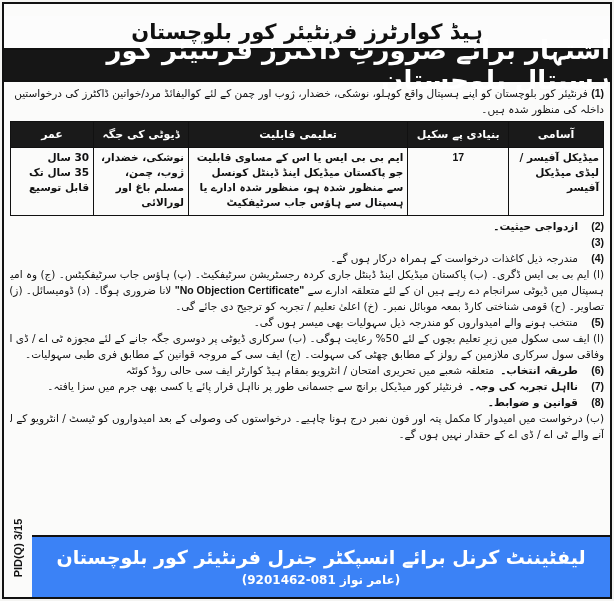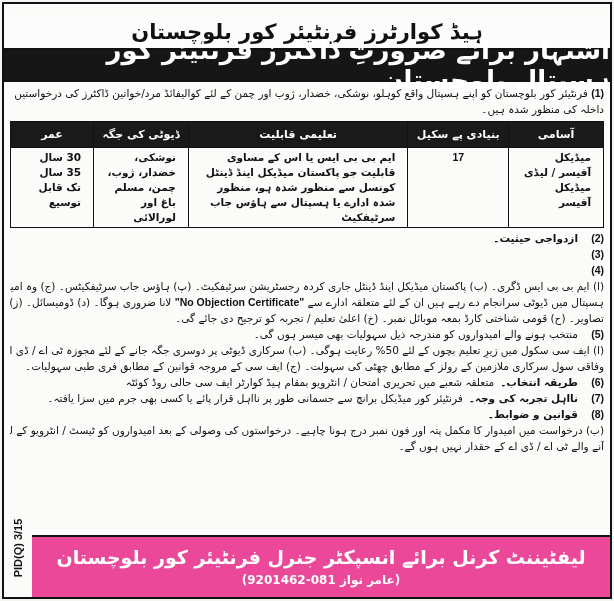--- a/index.html
+++ b/index.html
@@ -23,31 +23,31 @@
     .para { text-align: justify; }
     .line { white-space: nowrap; overflow: hidden; }
     table.posts {
       width: 100%; border-collapse: collapse; margin: 4px 0 2px 0; direction: rtl; font-size: 11px;
     }
     table.posts th {
       background: #1a1a1a; color: #fff; height: 26px; font-weight: bold; font-size: 11px;
       border: 1px solid #111; text-align: center;
     }
     table.posts td {
-      border: 1.5px solid #111; vertical-align: top; padding: 2px 12px; line-height: 15px;
+      border: 1.5px solid #111; vertical-align: top; padding: 2px 4px; line-height: 15px;
       font-weight: bold; font-size: 10.5px;
     }
     td.scale { text-align: center; font-size: 15px; font-family: "Liberation Sans", sans-serif; }
     .num { font-family: "Liberation Sans", sans-serif; font-weight: bold; }
     .item { display: flex; gap: 6px; }
     .item .n { font-family: "Liberation Sans", sans-serif; font-weight: bold; min-width: 20px; }
     .en { font-family: "Liberation Sans", sans-serif; direction: ltr; unicode-bidi: embed; font-weight: bold; }
     .footer {
       position: absolute; left: 28px; right: 0; bottom: 0; height: 62px;
-      background: #ec4899; color: #fff; border-top: 2px solid #111;
+      background: #3b82f6; color: #fff; border-top: 2px solid #111;
       display: flex; flex-direction: column; align-items: center; justify-content: center;
       direction: rtl;
     }
     .footer .f1 { font-size: 19px; font-weight: bold; line-height: 26px; }
     .footer .f2 { font-size: 12px; font-weight: bold; line-height: 20px; }
     .pid {
       position: absolute; left: 4px; bottom: 4px; width: 20px; height: 90px;
       display: flex; align-items: center; justify-content: center;
     }
     .pid span {
@@ -98,20 +98,21 @@
       <span class="n">(2)</span>
       <span style="font-weight:bold;min-width:150px">ازدواجی حیثیت۔</span>
     </div>
 
     <div class="item line">
       <span class="n">(3)</span>
     </div>
 
     <div class="item line">
       <span class="n">(4)</span>
+      <span>مندرجہ ذیل کاغذات درخواست کے ہمراہ درکار ہوں گے۔</span>
     </div>
 
     <div class="para">
       <div class="line">(ا) ایم بی بی ایس ڈگری۔ (ب) پاکستان میڈیکل اینڈ ڈینٹل جاری کردہ رجسٹریشن سرٹیفکیٹ۔ (پ) ہاؤس جاب سرٹیفکیٹس۔ (ج) وہ امیدوار جو کسی بھی ادارے یا</div>
       <div class="line">
         <span>ہسپتال میں ڈیوٹی سرانجام دے رہے ہیں ان کے لئے متعلقہ ادارے سے</span>
         <span class="en">"No Objection Certificate"</span>
         <span>لانا ضروری ہوگا۔ (د) ڈومیسائل۔ (ز) تین رنگین</span>
       </div>
       <div class="line">تصاویر۔ (ح) قومی شناختی کارڈ بمعہ موبائل نمبر۔ (خ) اعلیٰ تعلیم / تجربہ کو ترجیح دی جائے گی۔</div>

